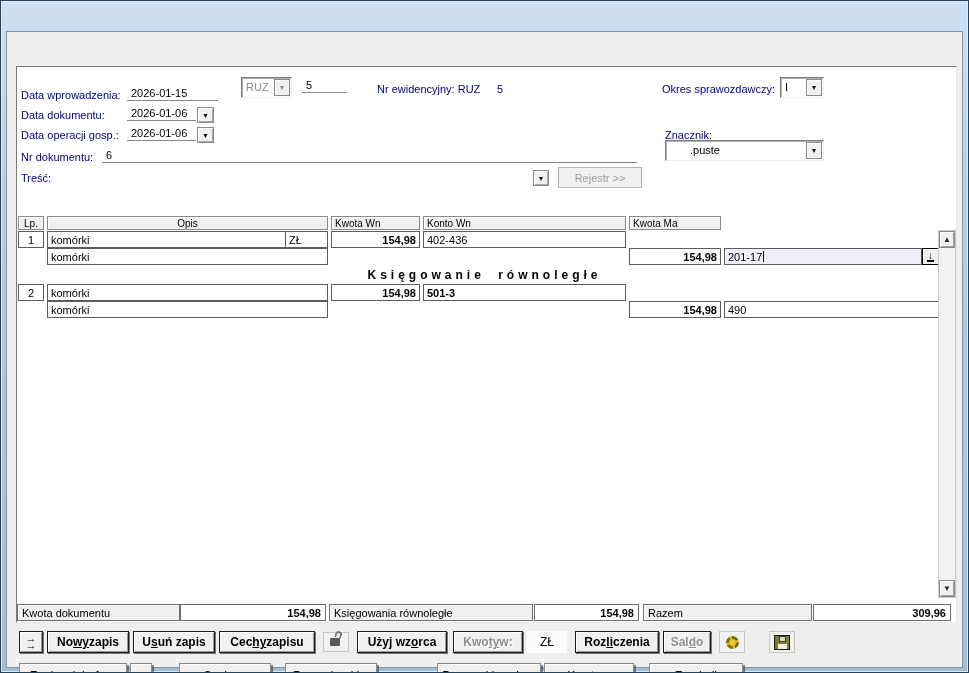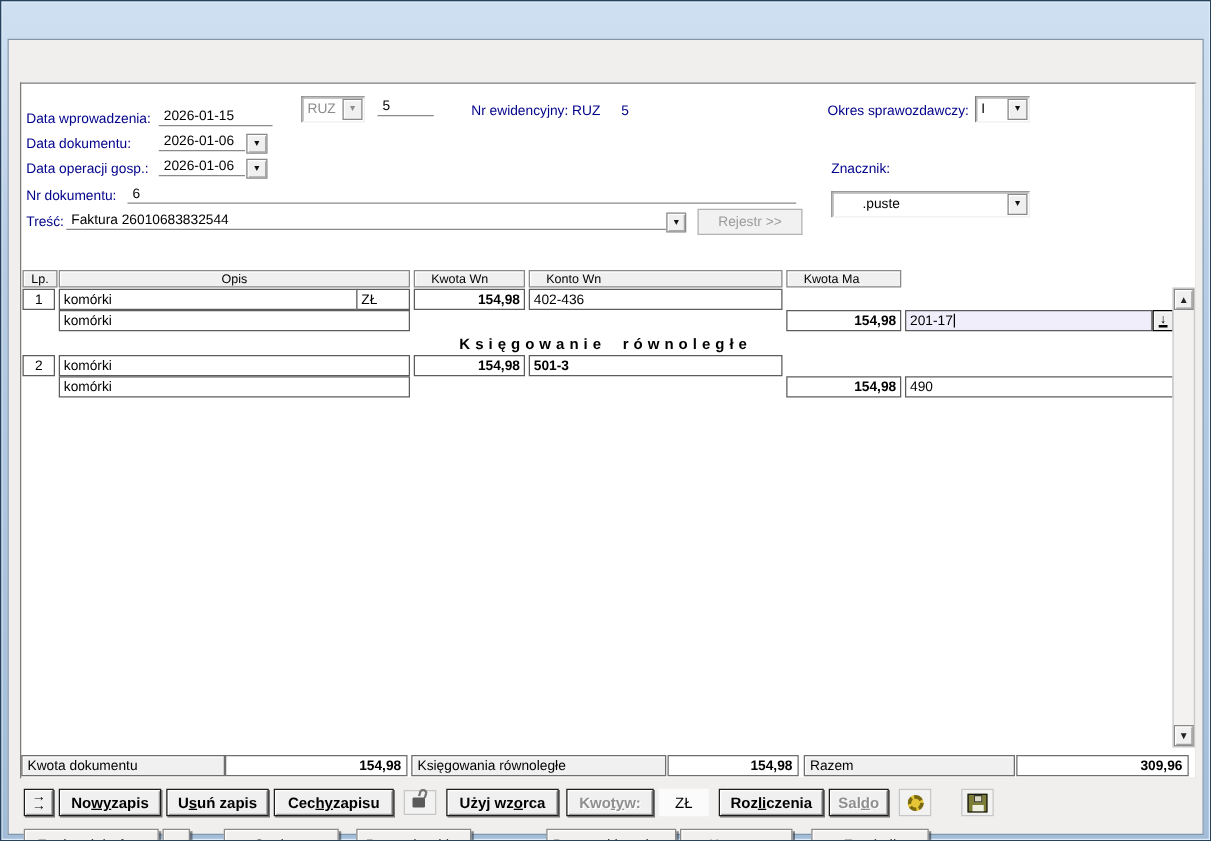--- a/index.html
+++ b/index.html
@@ -35,21 +35,21 @@
          box-shadow:inset 1px 1px 0 #b5b5b5;font-size:11px;color:#000;}
   .combo .cval{position:absolute;left:4px;top:3px;white-space:nowrap;}
   .combo .cbtn{position:absolute;right:1px;top:1px;bottom:1px;width:16px;background:#f0f0f0;
          border:1px solid #8a8a8a;box-shadow:inset 1px 1px 0 #fff;
          display:flex;align-items:center;justify-content:center;}
   .combo.disabled .cval{color:#8c8c8c;}
   .flatbtn{position:absolute;background:#f1f1f1;border:1px solid #b3b3b3;color:#9b9b9b;
          font-size:11px;display:flex;align-items:center;justify-content:center;}
   .hcell{position:absolute;height:14px;background:#f0f0f0;border:1px solid #8a8a8a;
          box-shadow:inset 1px 1px 0 #fff;font-size:10px;color:#000;
-         display:flex;align-items:center;padding:0 13px;}
+         display:flex;align-items:center;padding:0 3px;}
   .hcell.center{justify-content:center;}
   .cell{position:absolute;height:17px;background:#fff;border:1px solid #5c5c5c;
         font-size:11px;color:#000;display:flex;align-items:center;padding:0 3px;white-space:nowrap;overflow:hidden;}
   .cell.amount{justify-content:flex-end;font-weight:bold;}
   .cell.active{background:#f1eefb;}
   .caret{display:inline-block;width:1px;height:11px;background:#000;margin-left:1px;}
   .separator{position:absolute;font-size:12px;font-weight:bold;letter-spacing:4px;word-spacing:6px;
         color:#000;text-align:center;}
   .lookupbtn{position:absolute;width:17px;height:17px;background:#f0f0f0;border:1px solid #000;
         box-shadow:inset 1px 1px 0 #fff;display:flex;align-items:center;justify-content:center;cursor:default;}
@@ -115,21 +115,20 @@
   <span class="lbl" style="left:14px;top:97px;">Data operacji gosp.:</span>
   <span class="ufield" style="left:120px;top:93px;width:69px;">2026-01-06</span>
   <span class="ddbtn" style="left:190px;top:95px;width:17px;height:16px;">
     <span class="dd-ico">▼</span>
   </span>
 
   <span class="lbl" style="left:14px;top:119px;">Nr dokumentu:</span>
   <span class="ufield" style="left:95px;top:115px;width:535px;">6</span>
 
   <span class="lbl" style="left:14px;top:140px;">Treść:</span>
-  <span class="ufield" style="left:46px;top:136px;width:480px;">Faktura 26010683832544</span>
   <span class="ddbtn" style="left:526px;top:138px;width:16px;height:16px;">
     <span class="dd-ico">▼</span>
   </span>
   <span class="flatbtn" style="left:551px;top:135px;width:84px;height:21px;">Rejestr &gt;&gt;</span>
 
   <span class="combo disabled" style="left:234px;top:45px;width:51px;height:21px;">
     <span class="cval">RUZ</span>
     <span class="cbtn">
           <span class="dd-ico" style="color:#8c8c8c;">▼</span>
         </span>
@@ -141,21 +140,21 @@
 
   <span class="lbl" style="left:655px;top:51px;">Okres sprawozdawczy:</span>
   <span class="combo" style="left:773px;top:45px;width:44px;height:21px;">
     <span class="cval">I</span>
     <span class="cbtn">
           <span class="dd-ico">▼</span>
         </span>
   </span>
 
   <span class="lbl" style="left:658px;top:97px;">Znacznik:</span>
-  <span class="combo" style="left:658px;top:121px;width:159px;height:21px;">
+  <span class="combo" style="left:658px;top:108px;width:159px;height:21px;">
     <span class="cval" style="left:24px;">.puste</span>
     <span class="cbtn">
           <span class="dd-ico">▼</span>
         </span>
   </span>
 
   <span class="hcell center" style="left:11px;top:184px;width:26px;">Lp.</span>
   <span class="hcell center" style="left:40px;top:184px;width:281px;">Opis</span>
   <span class="hcell" style="left:324px;top:184px;width:89px;">Kwota Wn</span>
   <span class="hcell" style="left:416px;top:184px;width:203px;">Konto Wn</span>

